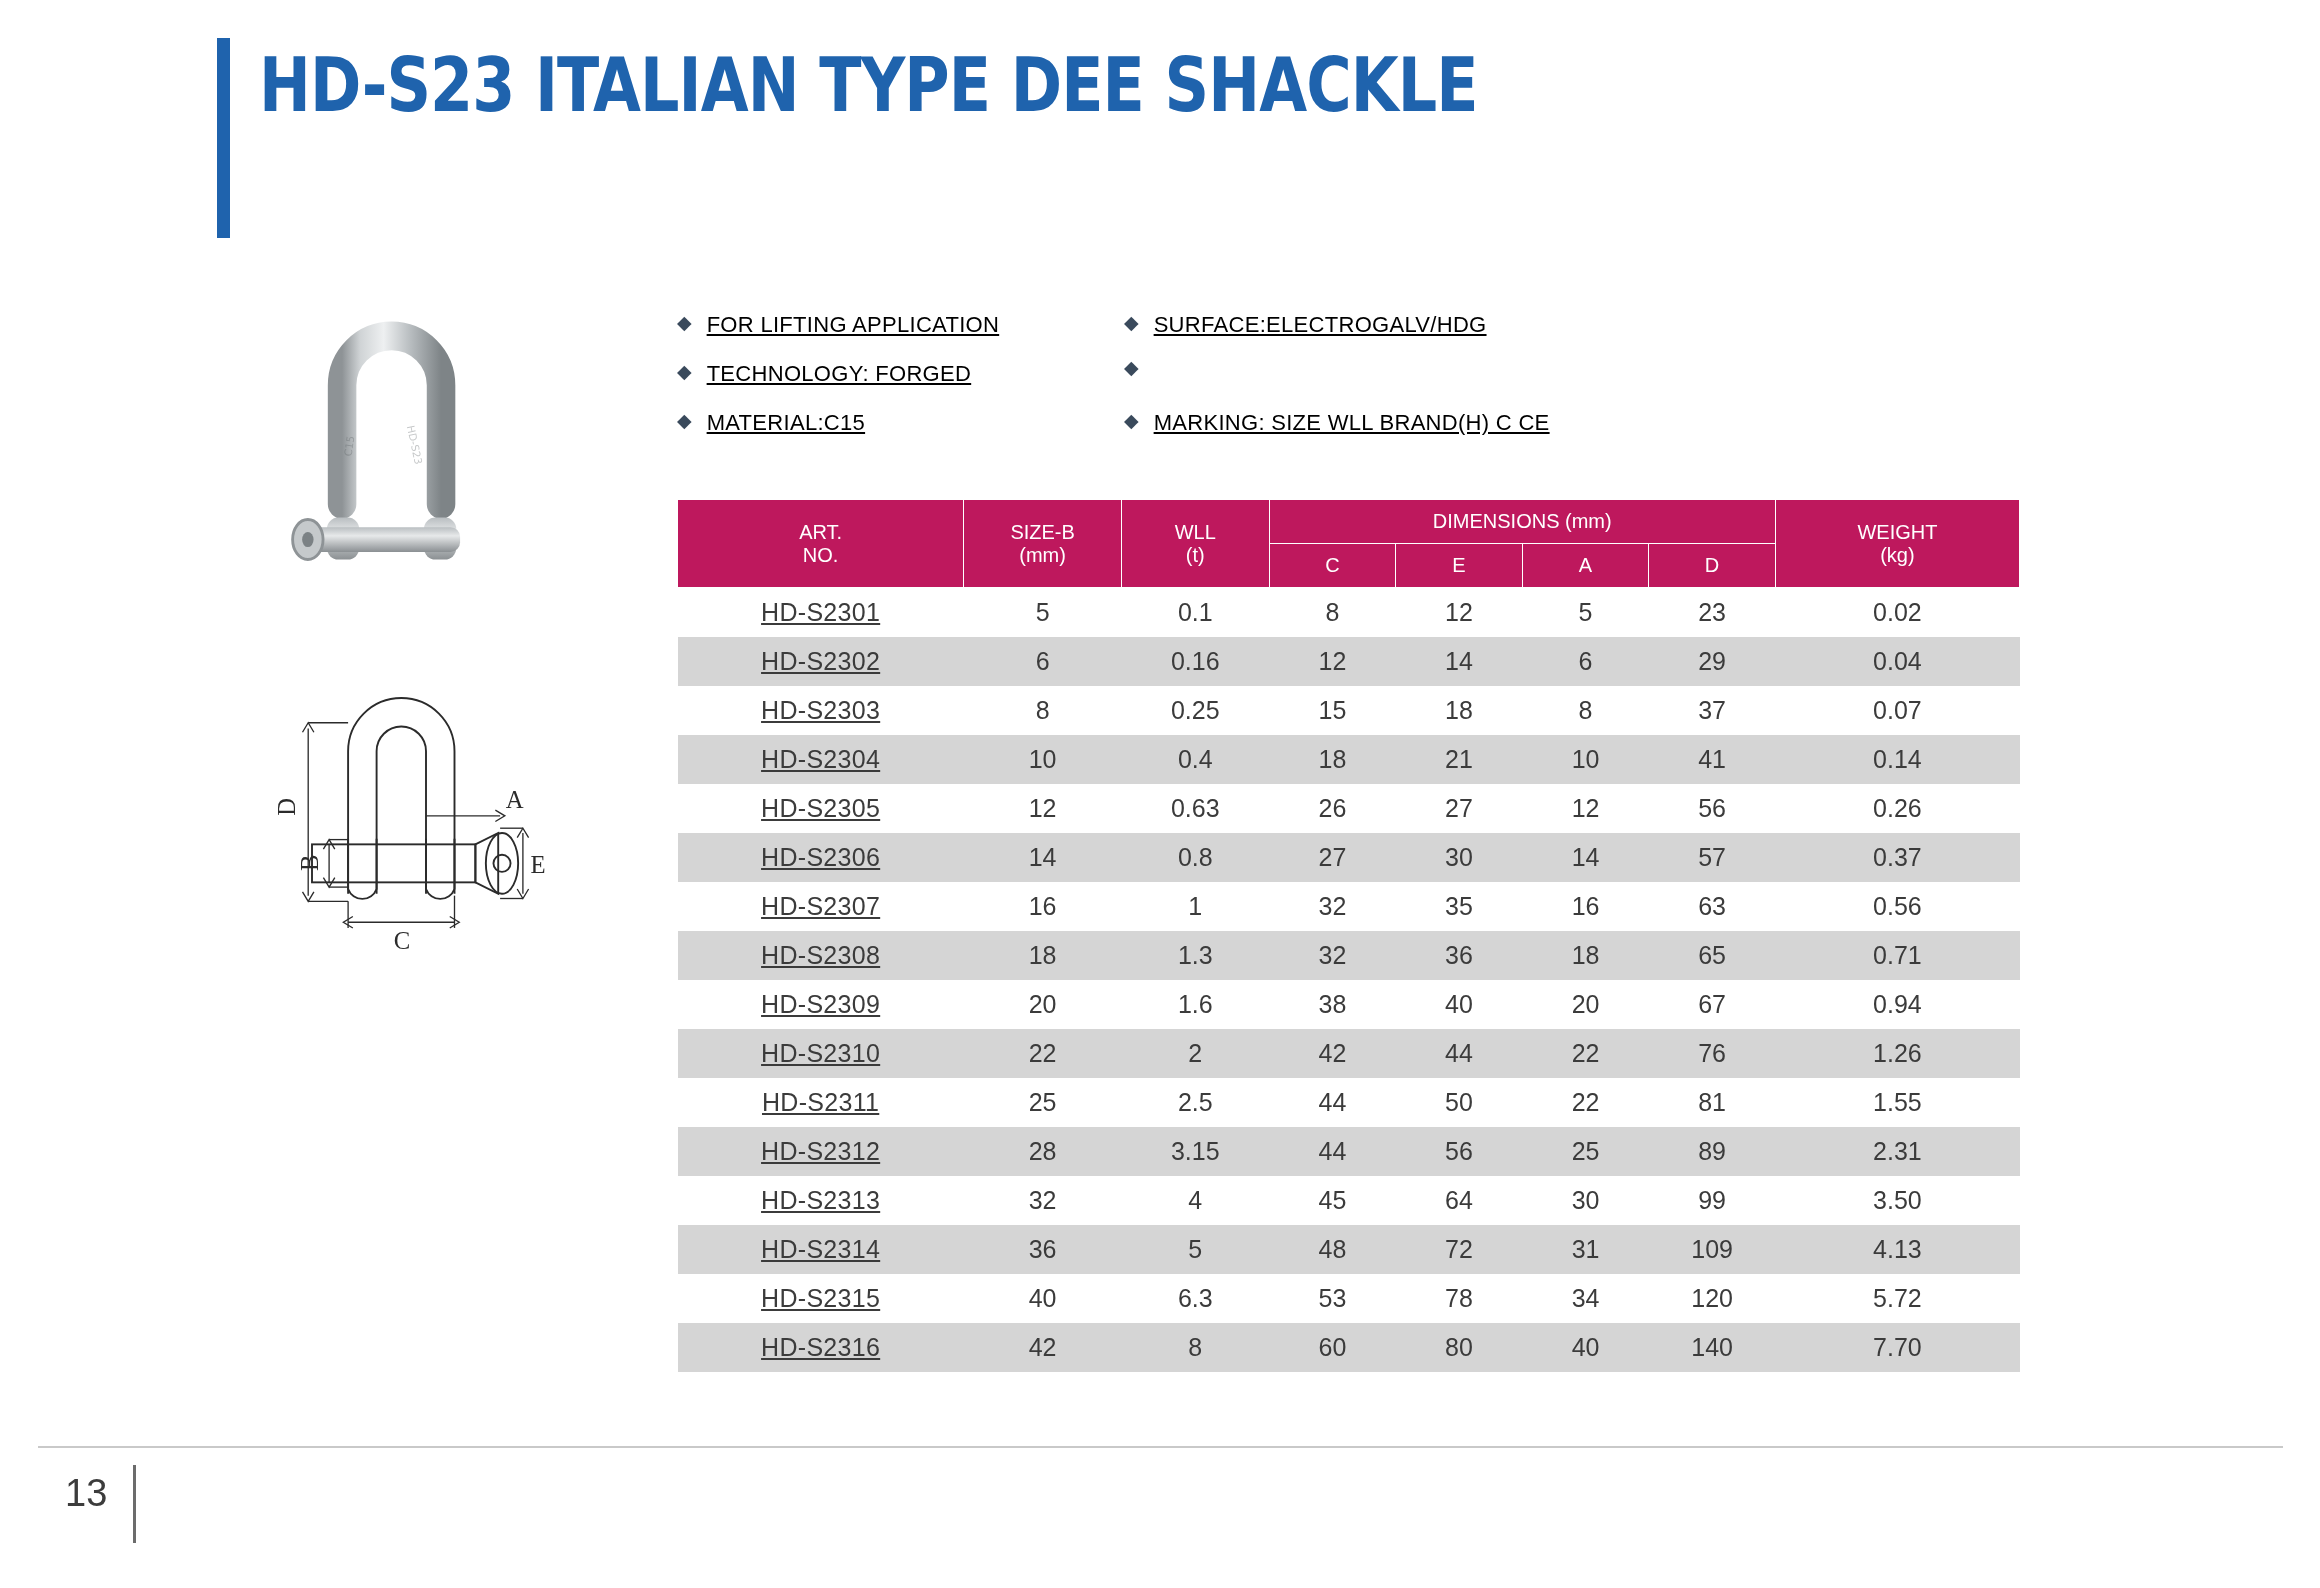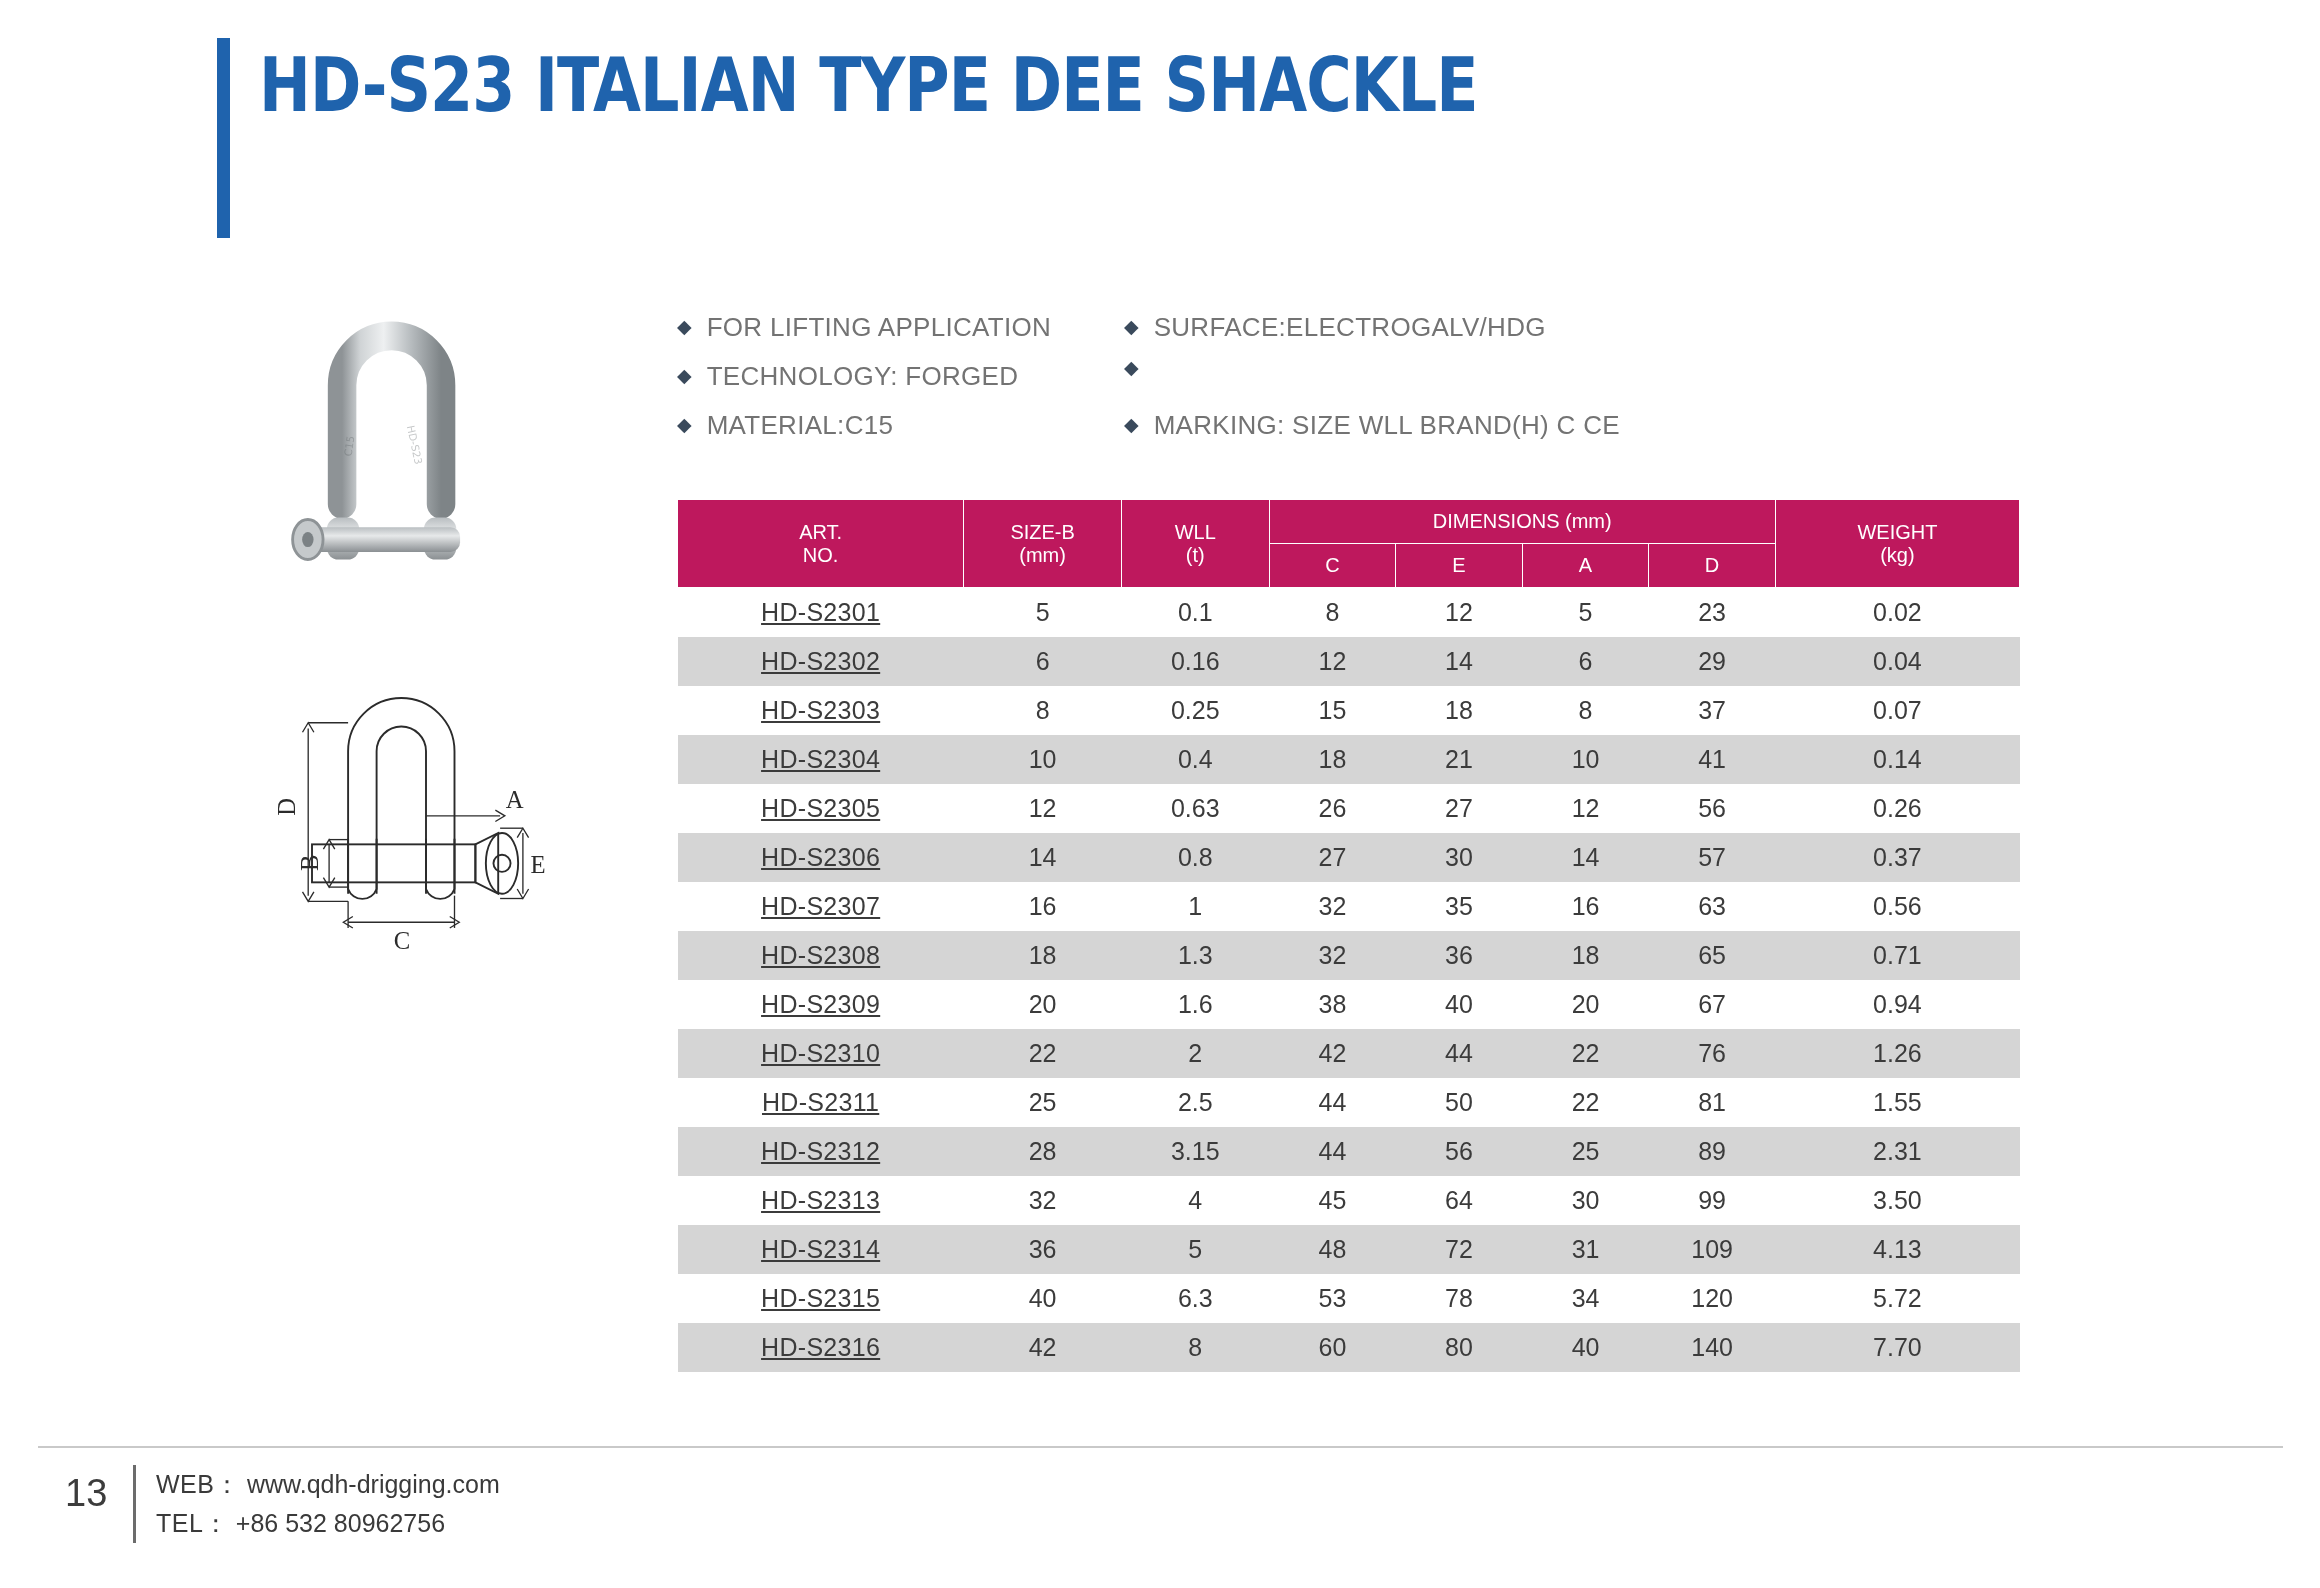--- a/index.html
+++ b/index.html
@@ -55,23 +55,24 @@
     white-space: nowrap;
   }
   .feat-diamond {
     color: #3a4a5c;
     font-size: 19px;
     margin-right: 15px;
     line-height: 1;
     transform: translateY(-2.9px);
   }
   .feat-text {
-    font-size: 26px;
-    color: #737373;
+    font-size: 22px;
+    color: #000000;
     letter-spacing: 0.3px;
+    text-decoration: underline;
   }
   .features-grid {
     position: absolute;
     left: 677px; top: 312px;
     display: grid;
     grid-template-columns: 447px auto;
     grid-auto-rows: 49px;
     column-gap: 0px;
   }
 
@@ -472,25 +473,15 @@
           <td class="col-dim">40</td>
           <td class="col-dim">140</td>
           <td class="col-w">7.70</td>
         </tr>
       </tbody>
   </table>
 
   <div class="footer-rule"></div>
   <div class="page-num">13</div>
   <div class="footer-div"></div>
-  <div class="footer-lines">
-    <div>
-      <span class="lbl">WEB：</span>
-      <span>www.qdh-drigging.com</span>
-    </div>
-    <div>
-      <span class="lbl">TEL：</span>
-      <span>+86 532 80962756</span>
-    </div>
-  </div>
 
 </div>
 
 
 </body></html>

